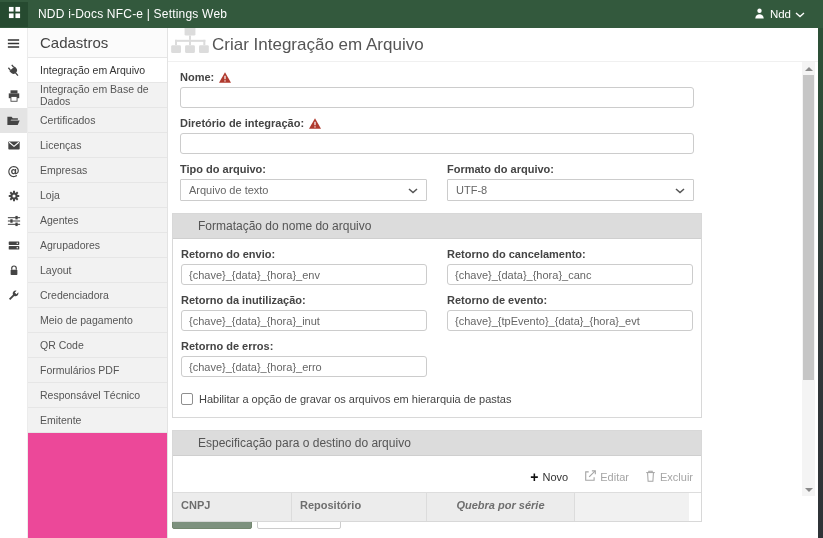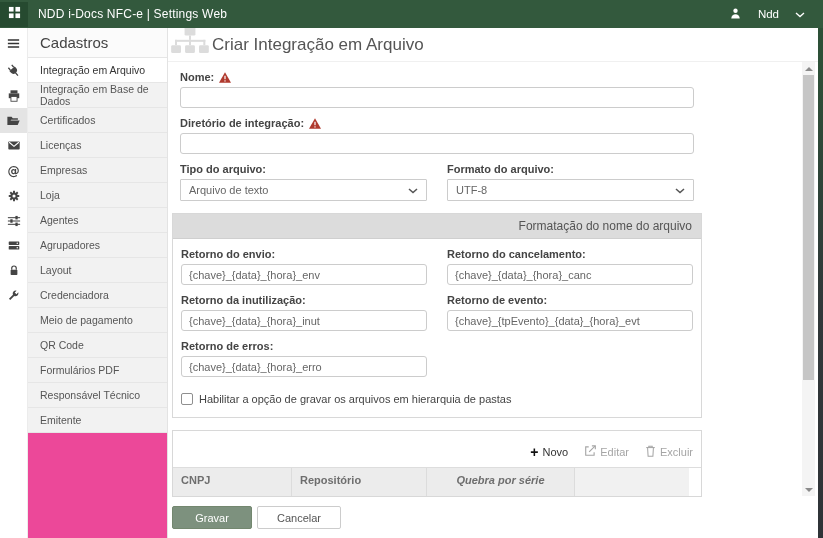--- a/index.html
+++ b/index.html
@@ -3,21 +3,21 @@
 <meta charset="utf-8">
 <style>
   * { margin:0; padding:0; box-sizing:border-box; }
   html,body { width:823px; height:538px; font-family:"Liberation Sans",sans-serif; background:#fff; overflow:hidden; }
   .app { width:823px; height:538px; display:flex; flex-direction:column; }
 
   
   .topbar { height:28px; background:#33593D; display:flex; align-items:center; flex:none; }
   .launcher { width:28px; height:25px; background:#264A30; display:flex; align-items:center; justify-content:center; cursor:pointer; flex:none; }
   .topbar-title { color:#fff; font-size:12px; margin-left:10px; letter-spacing:.2px; }
-  .topbar-user { margin-left:auto; margin-right:18px; display:flex; align-items:center; gap:16px; color:#fff; font-size:11.5px; cursor:pointer; }
+  .topbar-user { margin-left:auto; margin-right:18px; display:flex; align-items:center; gap:4px; color:#fff; font-size:11.5px; cursor:pointer; }
 
   
   .body { flex:1; display:flex; min-height:0; }
   .edge { width:5px; flex:none; background:linear-gradient(180deg,#2D5037 0%,#2D5037 6%,#31383A 55%,#2F3337 100%); }
 
   
   .rail { width:28px; flex:none; background:#fff; border-right:1px solid #ececec; display:flex; flex-direction:column; }
   .rail-btn { height:25px; display:flex; align-items:center; justify-content:center; cursor:pointer; }
   .rail-btn.menu { height:30px; }
   .rail-btn.selected { background:#E4E4E4; }
@@ -39,21 +39,21 @@
   .form { width:530px; margin-left:4px; }
 
   .field { padding:0 8px; }
   .field-label { display:flex; align-items:center; gap:5px; font-size:11px; font-weight:bold; color:#444; margin:9px 0 4px; }
   .tbox { width:100%; height:21px; border:1px solid #ccc; border-radius:3px; padding:0 7px; font-size:11px; color:#666; font-family:Liberation Sans, sans-serif; background:#fff; outline:none; }
   .two-col { display:grid; grid-template-columns:1fr 1fr; column-gap:20px; padding:0 8px; }
   .two-col .field { padding:0; }
   .selectbox { height:22px; border:1px solid #ccc; border-radius:1px; display:flex; align-items:center; justify-content:space-between; padding:0 8px; font-size:11px; color:#666; cursor:pointer; background:#fff; }
 
   .section { border:1px solid #D8D8D8; margin:12px 0 0 0; background:#fff; }
-  .section-header { background:#DCDCDC; border-bottom:1px solid #cfcfcf; padding:5px 9px; font-size:12px; color:#555;text-align:right; }
+  .section-header { background:#DCDCDC; border-bottom:1px solid #cfcfcf; padding:5px 25px; font-size:12px; color:#555; }
   .section-body { padding:0 8px 12px; }
   .section-body .two-col { padding:0; }
 
   .check-row { display:flex; align-items:center; gap:6px; margin-top:16px; font-size:11px; color:#444; cursor:pointer; }
   .checkbox { width:12px; height:12px; border:1px solid #8f8f8f; border-radius:2px; background:#fff; flex:none; }
 
   .grid-toolbar { display:flex; justify-content:flex-end; align-items:center; gap:16px; padding:14px 8px 8px; }
   .tool-btn { display:flex; align-items:center; gap:4px; font-size:11px; cursor:pointer; }
   .tool-btn .plus { font-size:14px; font-weight:bold; color:#111; line-height:10px; }
   .tool-btn.enabled { color:#333; }
@@ -333,20 +333,21 @@
                 <div></div>
               </div>
               <div class="check-row">
                 <span class="checkbox"></span>
                 <span>Habilitar a opção de gravar os arquivos em hierarquia de pastas</span>
               </div>
             </div>
           </div>
 
           <div class="section">
+            <div class="section-header">Especificação para o destino do arquivo</div>
             <div class="grid-toolbar">
               <div class="tool-btn enabled">
                 <span class="plus">+</span>
                 <span>Novo</span>
               </div>
               <div class="tool-btn disabled">
                 <span><svg width="12" height="12" viewBox="0 0 14 14">
                       <path d="M5.5 2.2H2v9.8h9.8V8.5" fill="none" stroke="#a5a5a5" stroke-width="1.3"></path>
                       <path d="M6 8L12.8 1.2" stroke="#a5a5a5" stroke-width="1.3"></path>
                       <path d="M9.2 1h4v4" fill="none" stroke="#a5a5a5" stroke-width="1.3"></path>

